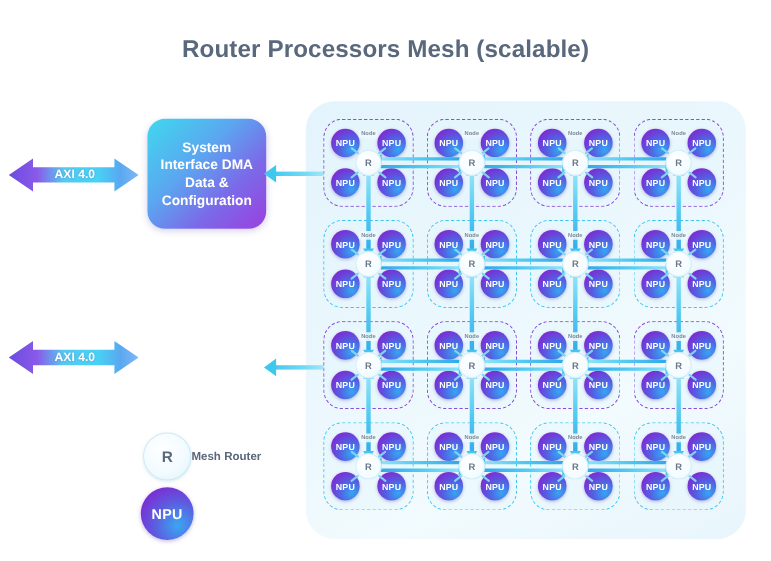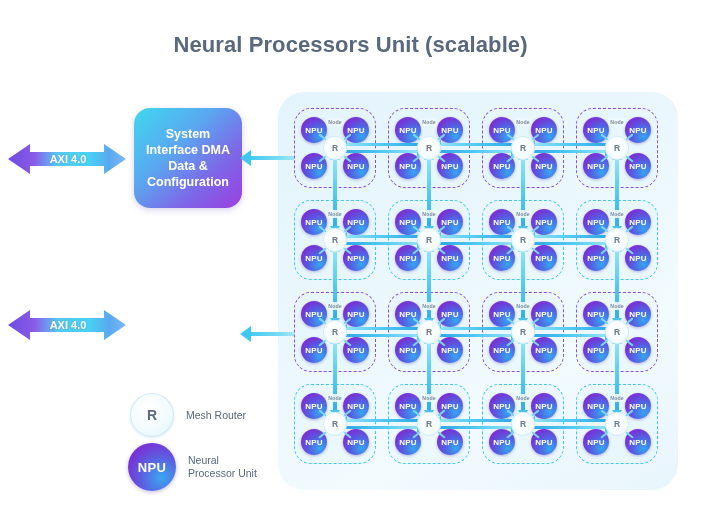--- a/index.html
+++ b/index.html
@@ -70,21 +70,21 @@
     font-size:14px;font-weight:600;color:#5b6b7d;
   }
   .npu-chip{
     width:48px;height:48px;border-radius:50%;
     background:radial-gradient(circle at 70% 72%,#3aa7f2 0%,#5b5fe0 42%,#7a2fd4 78%,#6a1fc4 100%);
     box-shadow:0 1px 4px rgba(90,50,170,.35);
     display:flex;align-items:center;justify-content:center;
     font-size:13px;font-weight:700;color:#ffffff;
     letter-spacing:.3px;
   }
-  .legend-text{margin-left:12px;font-size:10.5px;font-weight:400;
+  .legend-text{font-size:10.5px;font-weight:700;
     color:#59687c;line-height:13px;}
 
   
   #mesh{
     position:absolute;left:278px;top:92px;width:400px;height:398px;
     border-radius:26px;
     background:linear-gradient(150deg,#e4f4fc 0%,#eaf7fd 40%,#f2fbfe 70%,#e8f5fc 100%);
   }
   .node{
     position:absolute;width:82px;height:80px;
@@ -141,21 +141,21 @@
   .ah.left{border-top:5.5px solid transparent;border-bottom:5.5px solid transparent;border-right:8px solid #49c3ef;}
   .ah.right{border-top:5.5px solid transparent;border-bottom:5.5px solid transparent;border-left:8px solid #49c3ef;}
   .ah.up{border-left:5.5px solid transparent;border-right:5.5px solid transparent;border-bottom:8px solid #49c3ef;}
   .ah.down{border-left:5.5px solid transparent;border-right:5.5px solid transparent;border-top:8px solid #49c3ef;}
 </style>
 </head>
 <body>
 
 <div id="stage">
 
-  <div id="title">Neural Processors Unit (scalable)</div>
+  <div id="title">Router Processors Mesh (scalable)</div>
 
   <div class="axi-wrap a1">
     <svg width="118" height="40" viewBox="0 0 118 40">
       <defs>
         <linearGradient id="axiGrad1" x1="0" y1="0" x2="1" y2="0">
           <stop offset="0%" stop-color="#6b4ce0"></stop>
           <stop offset="22%" stop-color="#8a5ae8"></stop>
           <stop offset="42%" stop-color="#56c9f2"></stop>
           <stop offset="68%" stop-color="#47d3f5"></stop>
           <stop offset="86%" stop-color="#5aa8f0"></stop>
@@ -192,21 +192,20 @@
   <div class="feed-head f1"></div>
   <div class="feed f2"></div>
   <div class="feed-head f2"></div>
 
   <div class="legend-item l1">
     <div class="router-chip">R</div>
     <div class="legend-text">Mesh Router</div>
   </div>
   <div class="legend-item l2">
     <div class="npu-chip">NPU</div>
-    <div class="legend-text">Neural<br>Processor Unit</div>
   </div>
 
   <div id="mesh">
       <div class="hlink r2l" style="left: 67px; top: 51px; width: 74px;"></div>
       <div class="ah left" style="left: 61px; top: 47.5px;"></div>
       <div class="hlink l2r" style="left: 67px; top: 58px; width: 74px;"></div>
       <div class="ah right" style="left: 139px; top: 54.5px;"></div>
       <div class="hlink r2l" style="left: 161px; top: 51px; width: 74px;"></div>
       <div class="ah left" style="left: 155px; top: 47.5px;"></div>
       <div class="hlink l2r" style="left: 161px; top: 58px; width: 74px;"></div>

